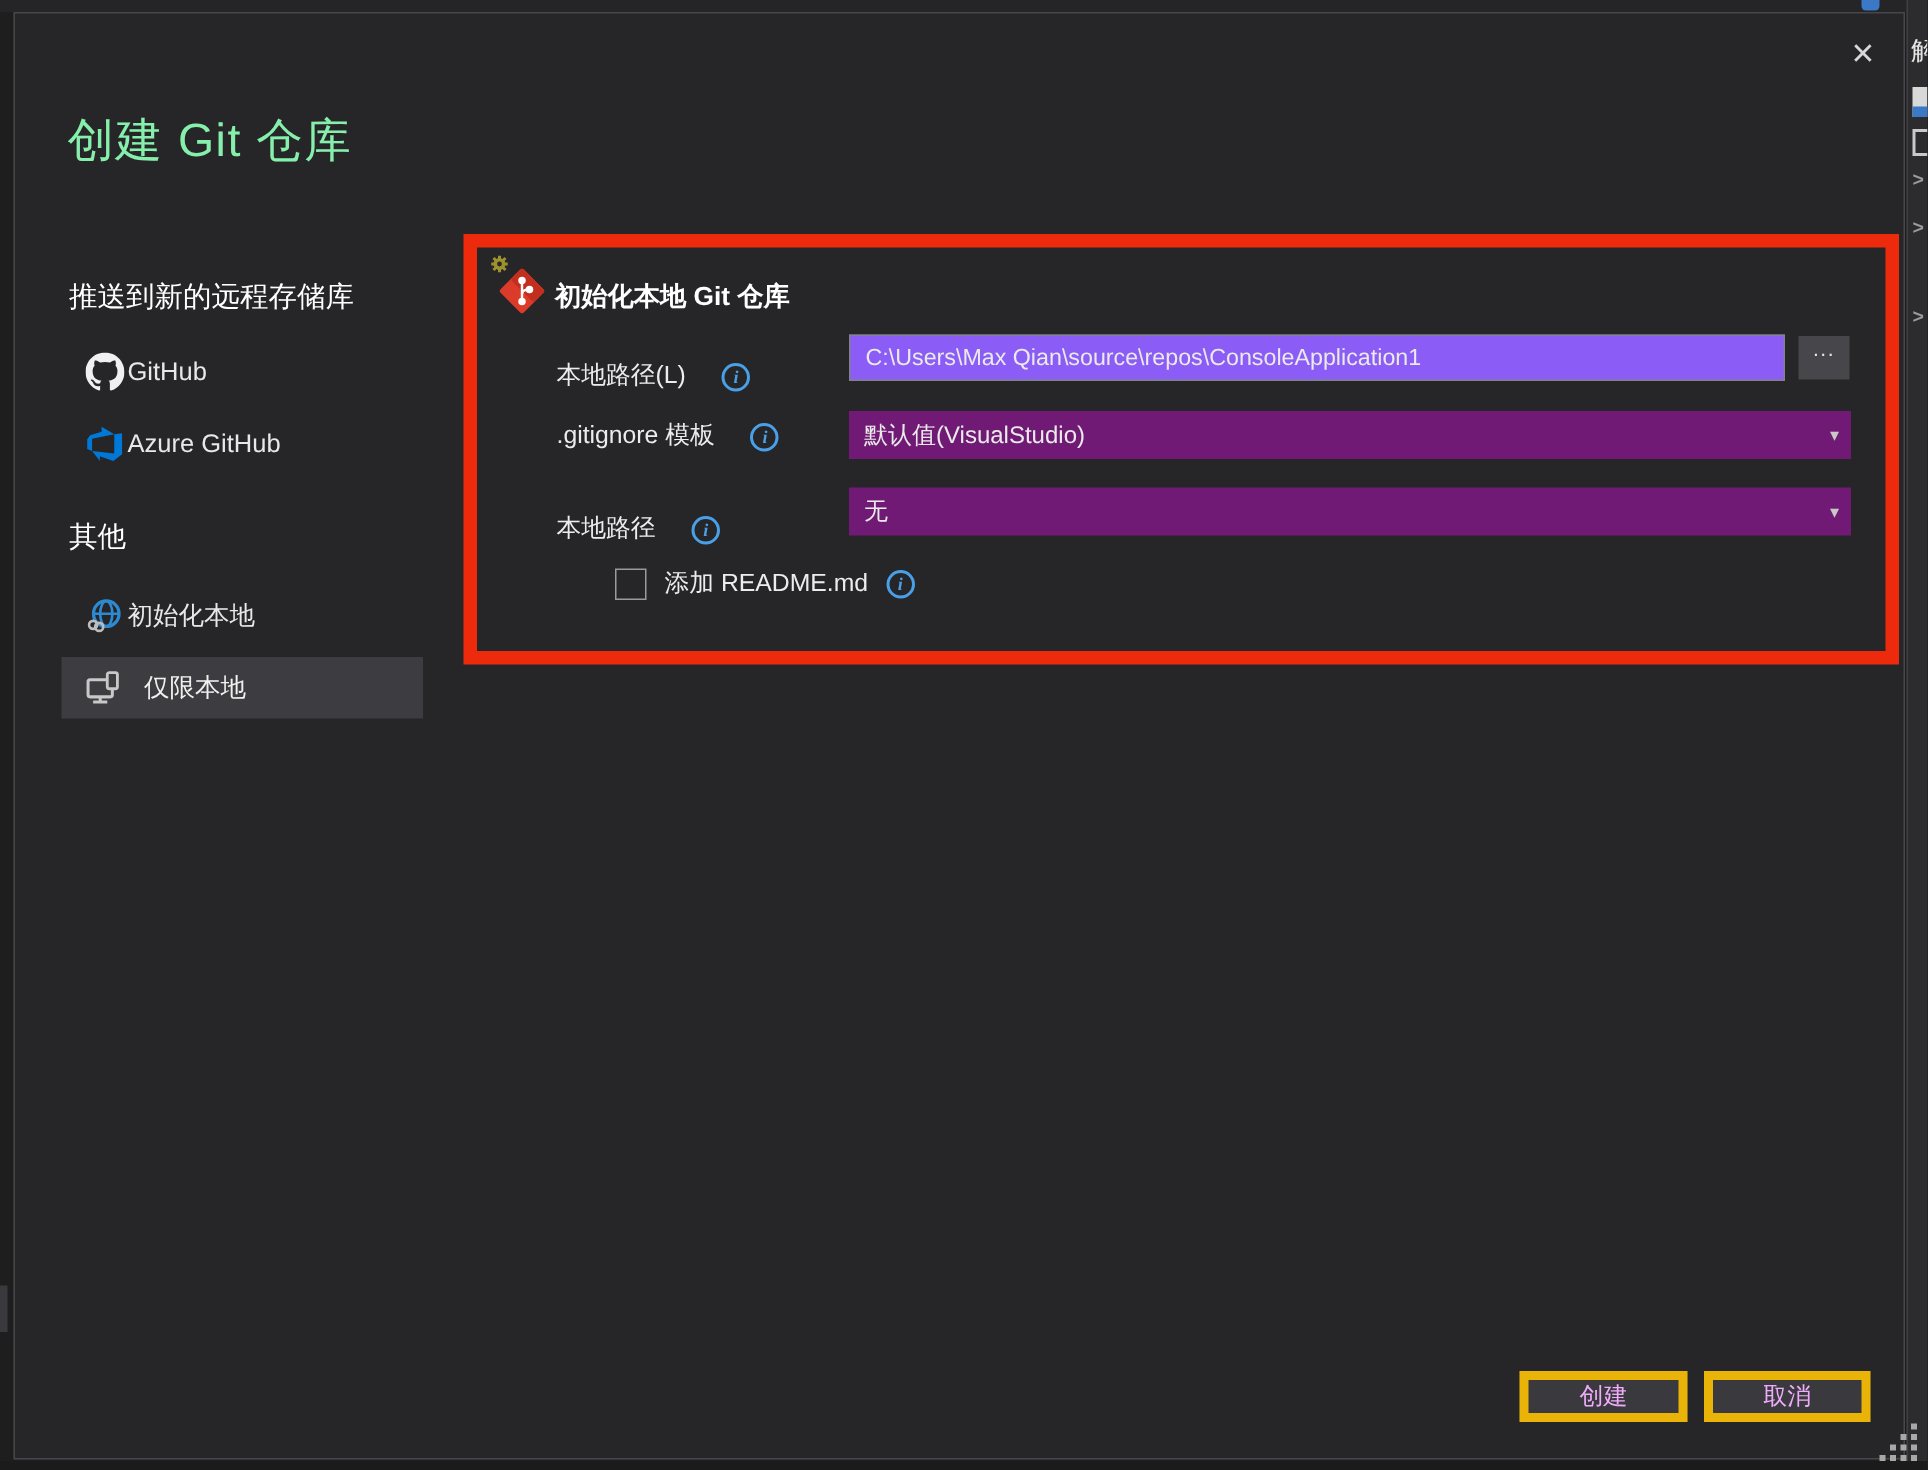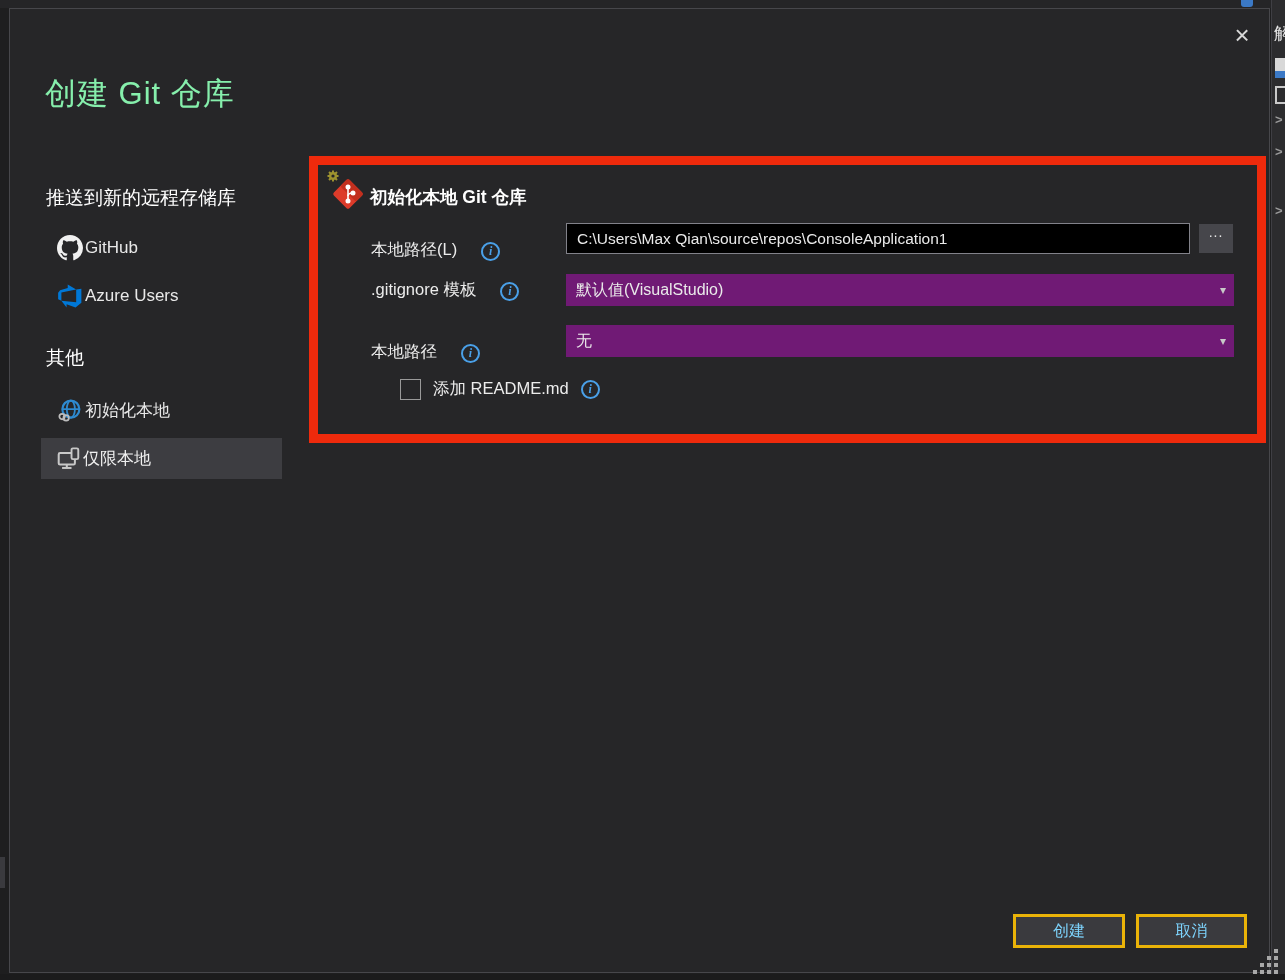--- a/index.html
+++ b/index.html
@@ -26,47 +26,47 @@
             background:#262628; border:1px solid #47474b; color:#f1f1f1; }
   .dlg-title { position:absolute; left:35px; top:64px; font-size:31px; font-weight:300; color:#86efac; letter-spacing:1px; }
   .close-btn { position:absolute; left:1216px; top:10px; width:32px; height:32px; display:flex; align-items:center; justify-content:center;
                color:#d8d8d8; font-size:26px; font-weight:300; cursor:pointer; }
 
   
   .side-header { position:absolute; left:36px; font-size:19px; color:#ffffff; }
   .side-item { position:absolute; display:flex; align-items:center; gap:2px; font-size:17px; color:#e8e8e8; cursor:pointer; height:30px; }
   .side-item svg { flex:0 0 auto; }
   .side-selected { position:absolute; left:31px; top:429px; width:241px; height:41px; background:#3d3d41;
-                   display:flex; align-items:center; padding-left:15px; font-size:17px; color:#f0f0f0; cursor:pointer; }
+                   display:flex; align-items:center; gap:13px; padding-left:15px; font-size:17px; color:#f0f0f0; cursor:pointer; }
 
   
   .annotation { position:absolute; left:299px; top:147px; width:957px; height:287px;
                 border:9px solid #ee2a0c; pointer-events:none; z-index:5; }
 
   
   .form-icon { position:absolute; left:314px; top:160px; width:44px; height:44px; }
   .form-header { position:absolute; left:360px; top:176px; font-size:17.5px; font-weight:700; color:#ffffff; }
   .lblrow { position:absolute; left:361px; height:30px; display:flex; align-items:flex-end; gap:24px; font-size:16.5px; color:#ececec; }
   .info { width:19px; height:19px; border-radius:50%; border:2px solid #4aa0e8; color:#4aa0e8;
           display:flex; align-items:center; justify-content:center; font-size:12px; font-weight:700;
           font-family:"Liberation Serif","DejaVu Serif",serif; font-style:italic; cursor:pointer; flex:0 0 auto; }
   .path-input { position:absolute; left:556px; top:214px; width:624px; height:31px;
-                background:#000000; border:1px solid #82828a; color:#eaeaea; font-size:15.5px;
+                background:#8b5cf6; border:1px solid #82828a; color:#eaeaea; font-size:15.5px;
                 padding:0 10px; font-family:"Liberation Sans","DejaVu Sans",sans-serif; }
   .browse-btn { position:absolute; left:1189px; top:215px; width:34px; height:29px; background:#46464b;
                 color:#e6e6e6; display:flex; align-items:flex-start; justify-content:center; font-size:14px; cursor:pointer; letter-spacing:1px; }
   .dropdown { position:absolute; left:556px; width:668px; height:32px; background:#701a75;
               display:flex; align-items:center; padding:0 26px 0 10px; font-size:16px; color:#eaeaea; cursor:pointer; }
   .dropdown .caret { position:absolute; right:8px; top:50%; transform:translateY(-50%); color:#c8c8c8; font-size:12px; }
-  .chk-row { position:absolute; left:354px; top:368px; height:24px; display:flex; align-items:center; gap:12px; font-size:16.5px; color:#ececec;padding-left:36px; }
+  .chk-row { position:absolute; left:364px; top:368px; height:24px; display:flex; align-items:center; gap:12px; font-size:16.5px; color:#ececec;padding-left:36px; }
   .checkbox { width:21px; height:21px; border:1px solid #9a9a9a; background:transparent; cursor:pointer; flex:0 0 auto; }
 
   
-  .btn { position:absolute; top:905px; height:34px; background:#3a3a3e; border:3px solid #eab308;
-         color:#7dd3fc; font-size:16px; display:flex; align-items:center; justify-content:center; cursor:pointer; }
+  .btn { position:absolute; top:905px; height:34px; background:#3a3a3e; border:6px solid #eab308;
+         color:#f0abfc; font-size:16px; display:flex; align-items:center; justify-content:center; cursor:pointer; }
   .btn-create { left:1003px; width:112px; }
   .btn-cancel { left:1126px; width:111px; }
 </style>
 </head>
 <body>
 
 <div class="stage">
 
   <div class="top-strip">
     <div class="top-strip-icon"></div>
@@ -98,21 +98,21 @@
       <svg width="26" height="26" viewBox="0 0 16 16">
         <path fill="#f0f0f0" d="M8 0C3.58 0 0 3.58 0 8c0 3.54 2.29 6.53 5.47 7.59.4.07.55-.17.55-.38 0-.19-.01-.82-.01-1.49-2.01.37-2.53-.49-2.69-.94-.09-.23-.48-.94-.82-1.13-.28-.15-.68-.52-.01-.53.63-.01 1.08.58 1.23.82.72 1.21 1.87.87 2.33.66.07-.52.28-.87.51-1.07-1.78-.2-3.64-.89-3.64-3.95 0-.87.31-1.59.82-2.15-.08-.2-.36-1.02.08-2.12 0 0 .67-.21 2.2.82.64-.18 1.32-.27 2-.27s1.36.09 2 .27c1.53-1.04 2.2-.82 2.2-.82.44 1.1.16 1.92.08 2.12.51.56.82 1.27.82 2.15 0 3.07-1.87 3.75-3.65 3.95.29.25.54.73.54 1.48 0 1.07-.01 1.93-.01 2.2 0 .21.15.46.55.38A8.01 8.01 0 0 0 16 8c0-4.42-3.58-8-8-8z"></path>
       </svg>
       <span>GitHub</span>
     </div>
 
     <div class="side-item" style="left:47px; top:272px">
       <svg width="26" height="26" viewBox="0 0 16 16">
         <path fill="#0078d7" d="M15 3.6v8.6L11.4 15 5.9 13v2L2.7 10.9l9.1 1V4zM11.8 4 6.6.9v2.1L1.9 4.4.7 6v4l2 .9V5.8z"></path>
       </svg>
-      <span>Azure Users</span>
+      <span>Azure GitHub</span>
     </div>
 
     <div class="side-header" style="top:336px">其他</div>
 
     <div class="side-item" style="left:46px; top:386px">
       <svg width="27" height="27" viewBox="0 0 20 20">
         <circle cx="11" cy="9" r="6.3" fill="none" stroke="#2e8ad0" stroke-width="1.6"></circle>
         <ellipse cx="11" cy="9" rx="3" ry="6.3" fill="none" stroke="#2e8ad0" stroke-width="1.3"></ellipse>
         <line x1="4.8" y1="9" x2="17.2" y2="9" stroke="#2e8ad0" stroke-width="1.3"></line>
         <circle cx="4.5" cy="14.5" r="2" fill="none" stroke="#bdbdbd" stroke-width="1.3"></circle>

